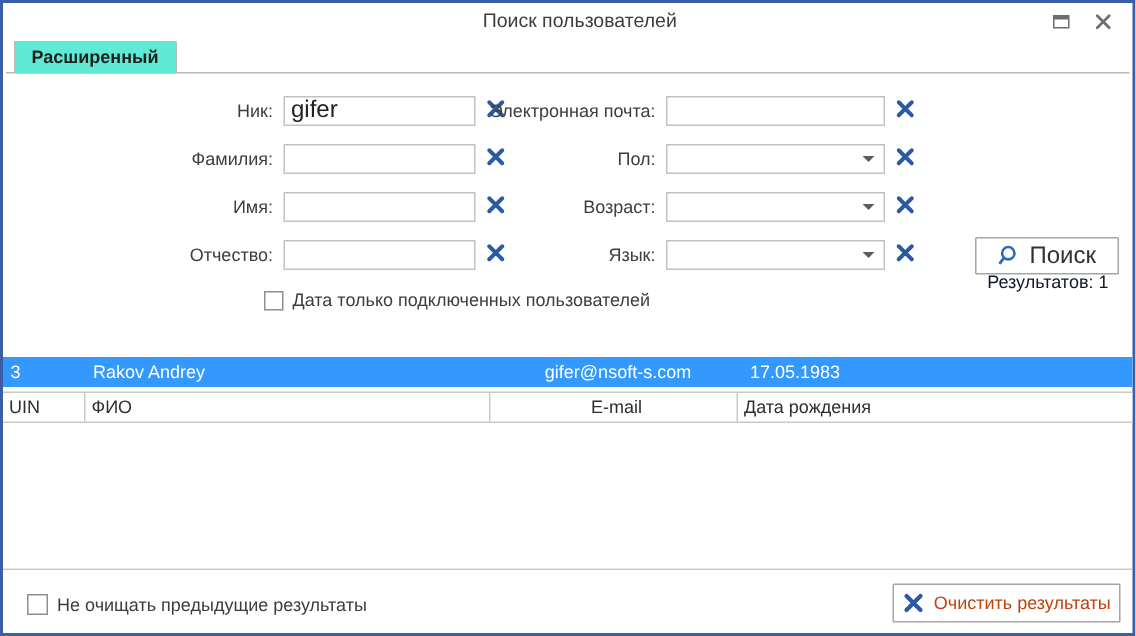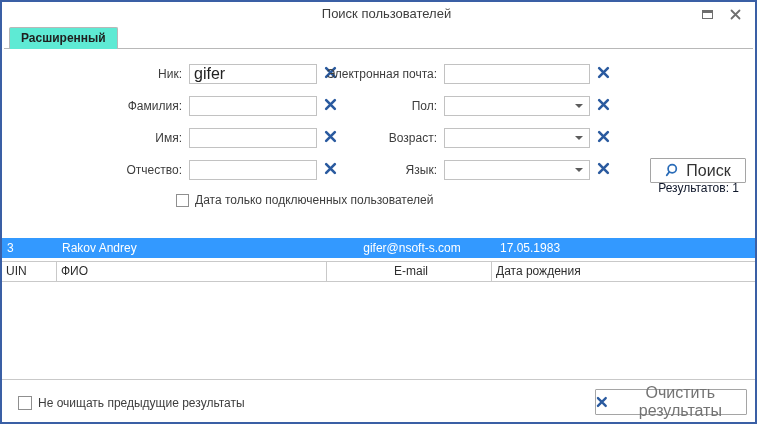--- a/index.html
+++ b/index.html
@@ -50,21 +50,21 @@
   .rcell { height:100%; line-height:20px; padding-left:5px; overflow:hidden; white-space:nowrap; }
   .c-uin  { width:55px; }
   .c-nick { width:155px; }
   .c-fio  { width:270px; }
   .c-mail { width:165px;text-align:center; }
   .c-date { width:108px; flex:1; }
   .rcell.c-nick { padding-left:12px; }
   .rcell.c-date { padding-left:8px; }
   
   .footer-sep { position:absolute; top:377px; left:0; width:753px; border-top:1px solid #c9c9c9; }
-  .clear-results-btn { position:absolute; left:593px; top:387px; width:152px; height:26px; background:#fff; border:1px solid #a5a5a5; border-radius:1px; display:flex; align-items:center; justify-content:center; gap:7px; font-family:"Liberation Sans",sans-serif; font-size:16px; color:#737373; cursor:pointer; }
+  .clear-results-btn { position:absolute; left:593px; top:387px; width:152px; height:26px; background:#fff; border:1px solid #a5a5a5; border-radius:1px; display:flex; align-items:center; justify-content:center; gap:7px; font-family:"Liberation Sans",sans-serif; font-size:12px; color:#c2410c; cursor:pointer; }
 </style>
 </head>
 <body>
 
 <div class="window">
 
   <div class="titlebar">
     <div class="title">Поиск пользователей</div>
     <button class="winbtn btn-max">
       <span class="max-glyph"></span>

